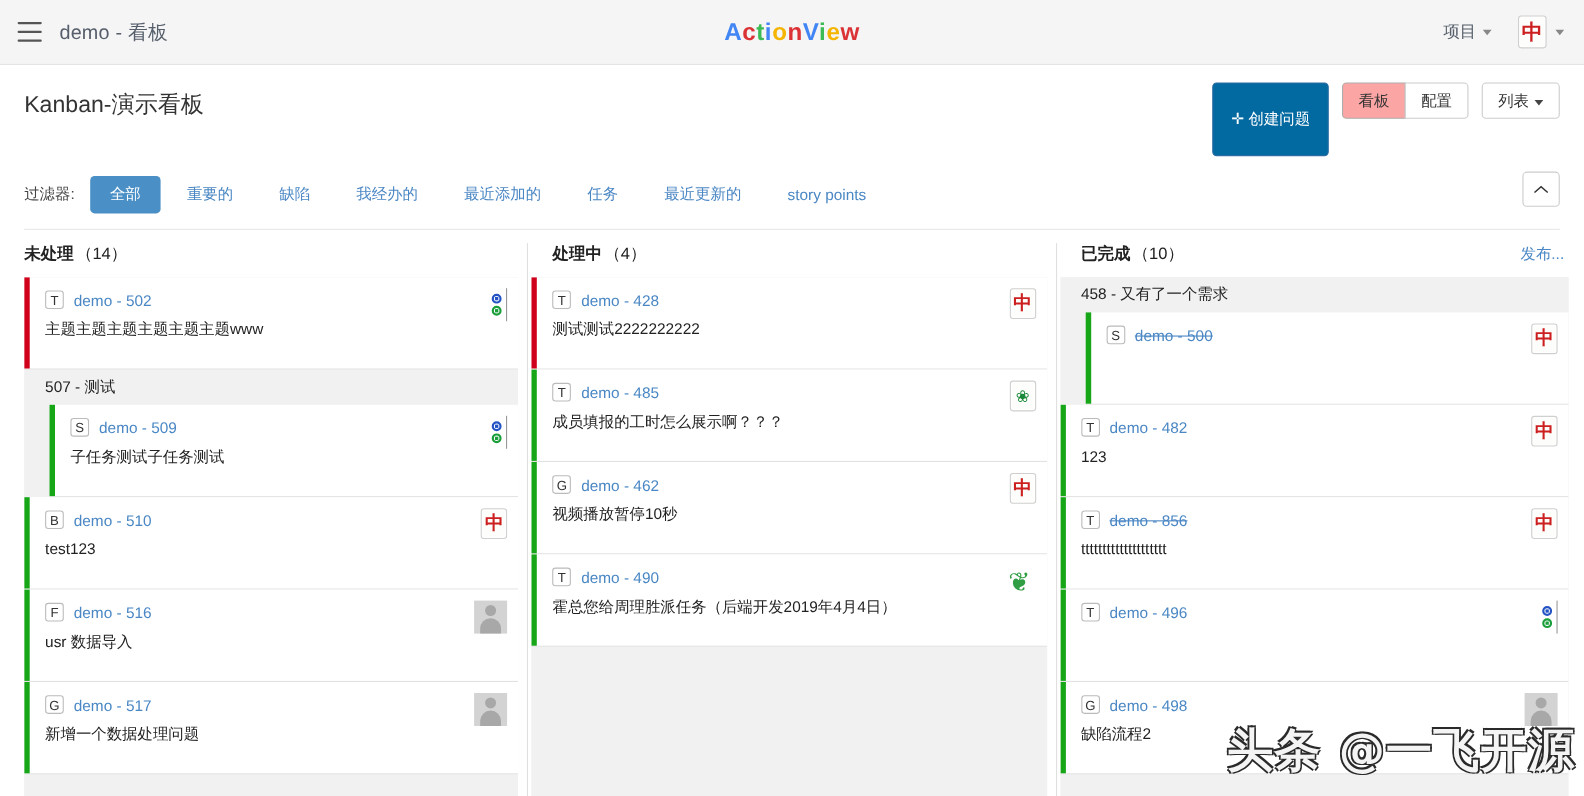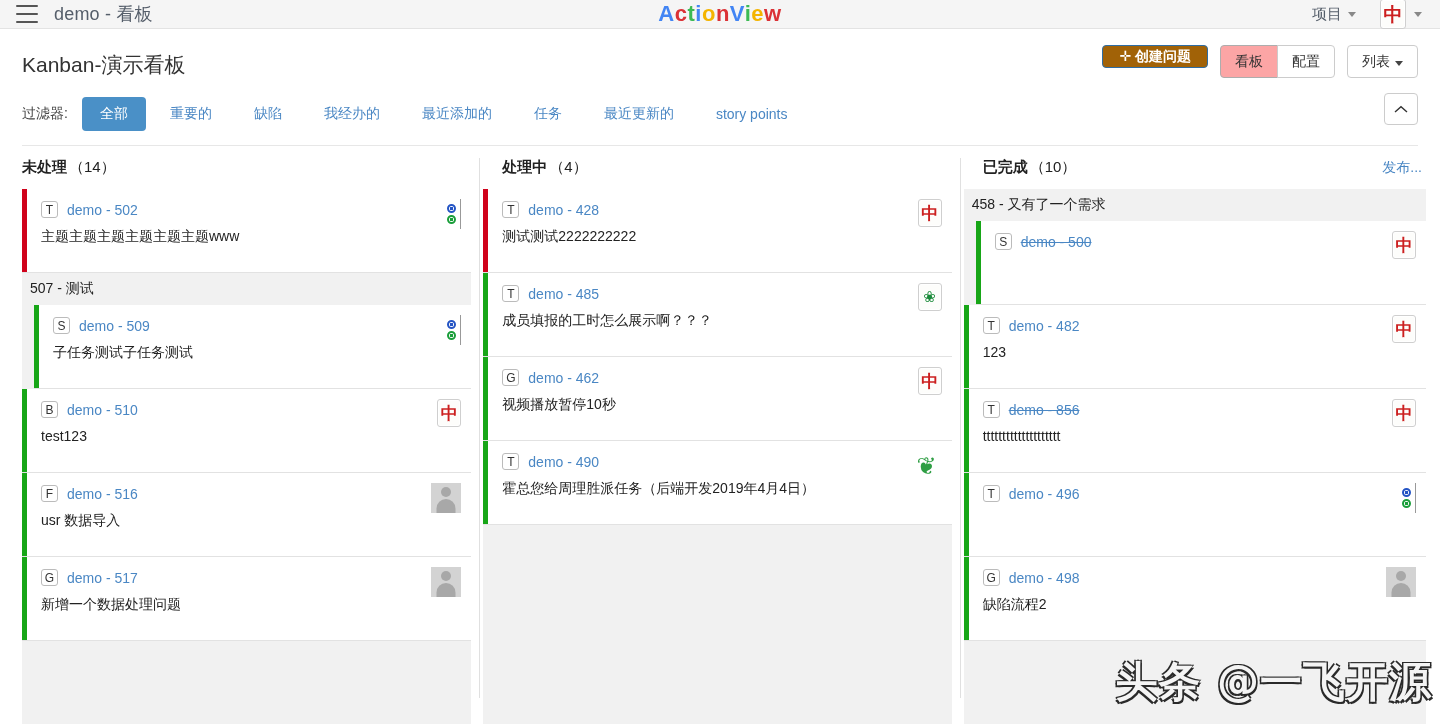--- a/index.html
+++ b/index.html
@@ -7,21 +7,21 @@
     margin: 0; padding: 0;
     width: 1440px; height: 724px;
     overflow: hidden;
     background: #ffffff;
     font-family: "Liberation Sans", "DejaVu Sans", sans-serif;
     -webkit-font-smoothing: antialiased;
   }
 
   
   #topnav {
-    height: 29px;
+    height: 59px;
     background: #f5f5f5;
     border-bottom: 1px solid #e3e3e3;
     display: flex;
     align-items: center;
     position: relative;
   }
   #hamburger {
     margin-left: 16px;
     width: 22px; height: 18px;
     display: flex; flex-direction: column; justify-content: space-between;
@@ -106,25 +106,25 @@
     border-radius: 4px;
     border: 1px solid #ccc;
     background: #fff;
     color: #333;
     padding: 8px 14px;
     cursor: pointer;
     line-height: 1.1;
     font-family: inherit;
   }
   .btn-primary {
-    background: #a16207;
+    background: #0369a1;
     border-color: #2e6da4;
     color: #fff;
-    font-weight: 700;
-    padding: 3px 16px;
+    font-weight: 400;
+    padding: 25px 16px;
   }
   .btn-group { display: flex; }
   .btn-group .btn { border-radius: 0; margin-left: -1px; }
   .btn-group .btn:first-child { border-radius: 4px 0 0 4px; margin-left: 0; }
   .btn-group .btn:last-child { border-radius: 0 4px 4px 0; }
   .btn.active { background: #fca5a5; border-color: #adadad; }
   .btn .caret { border-top-color: #444; margin-left: 5px; }
 
   
   #filter-row {
@@ -197,21 +197,21 @@
   .col:first-child .col-body { margin-left: 22px; margin-right: 8px; }
   .col:nth-child(2) .col-body { margin-left: 3px; margin-right: 8px; }
   .col:nth-child(3) .col-body { margin-left: 3px; margin-right: 14px; }
 
   .group-label {
     font-size: 14px;
     color: #222;
     background: #f1f1f1;
     padding: 7px 10px 7px 8px;
   }
-  .group-wrap { border-left: 0; }
+  .group-wrap { border-left: 0; margin-left: 11px; }
 
   .card {
     display: flex;
     background: #fff;
     border-bottom: 1px solid #e2e2e2;
     min-height: 84px;
     position: relative;
   }
   .card.indent { margin-left: 12px; }
   .card .pri-bar { width: 5px; flex: none; }

